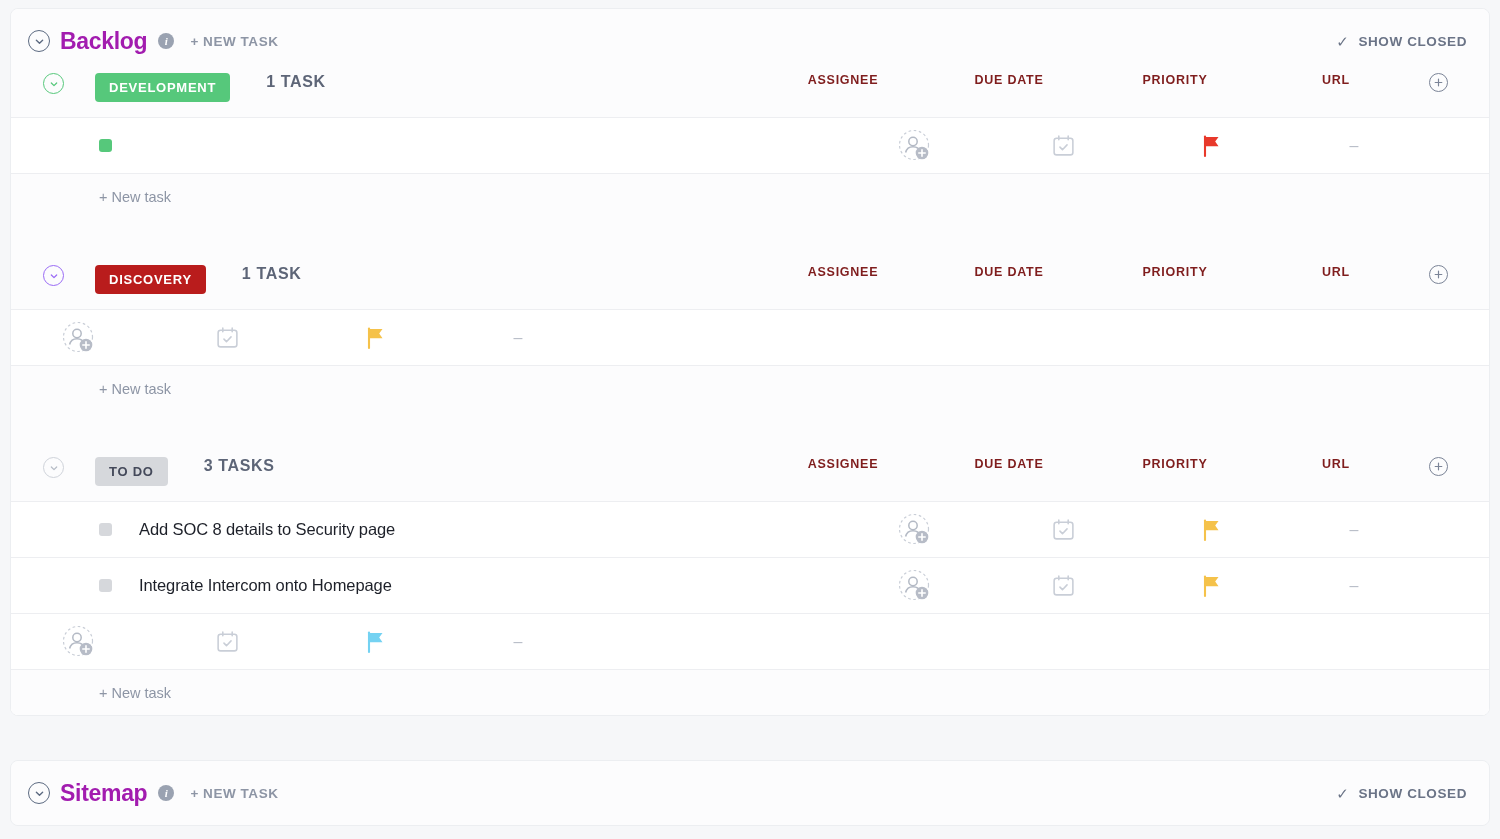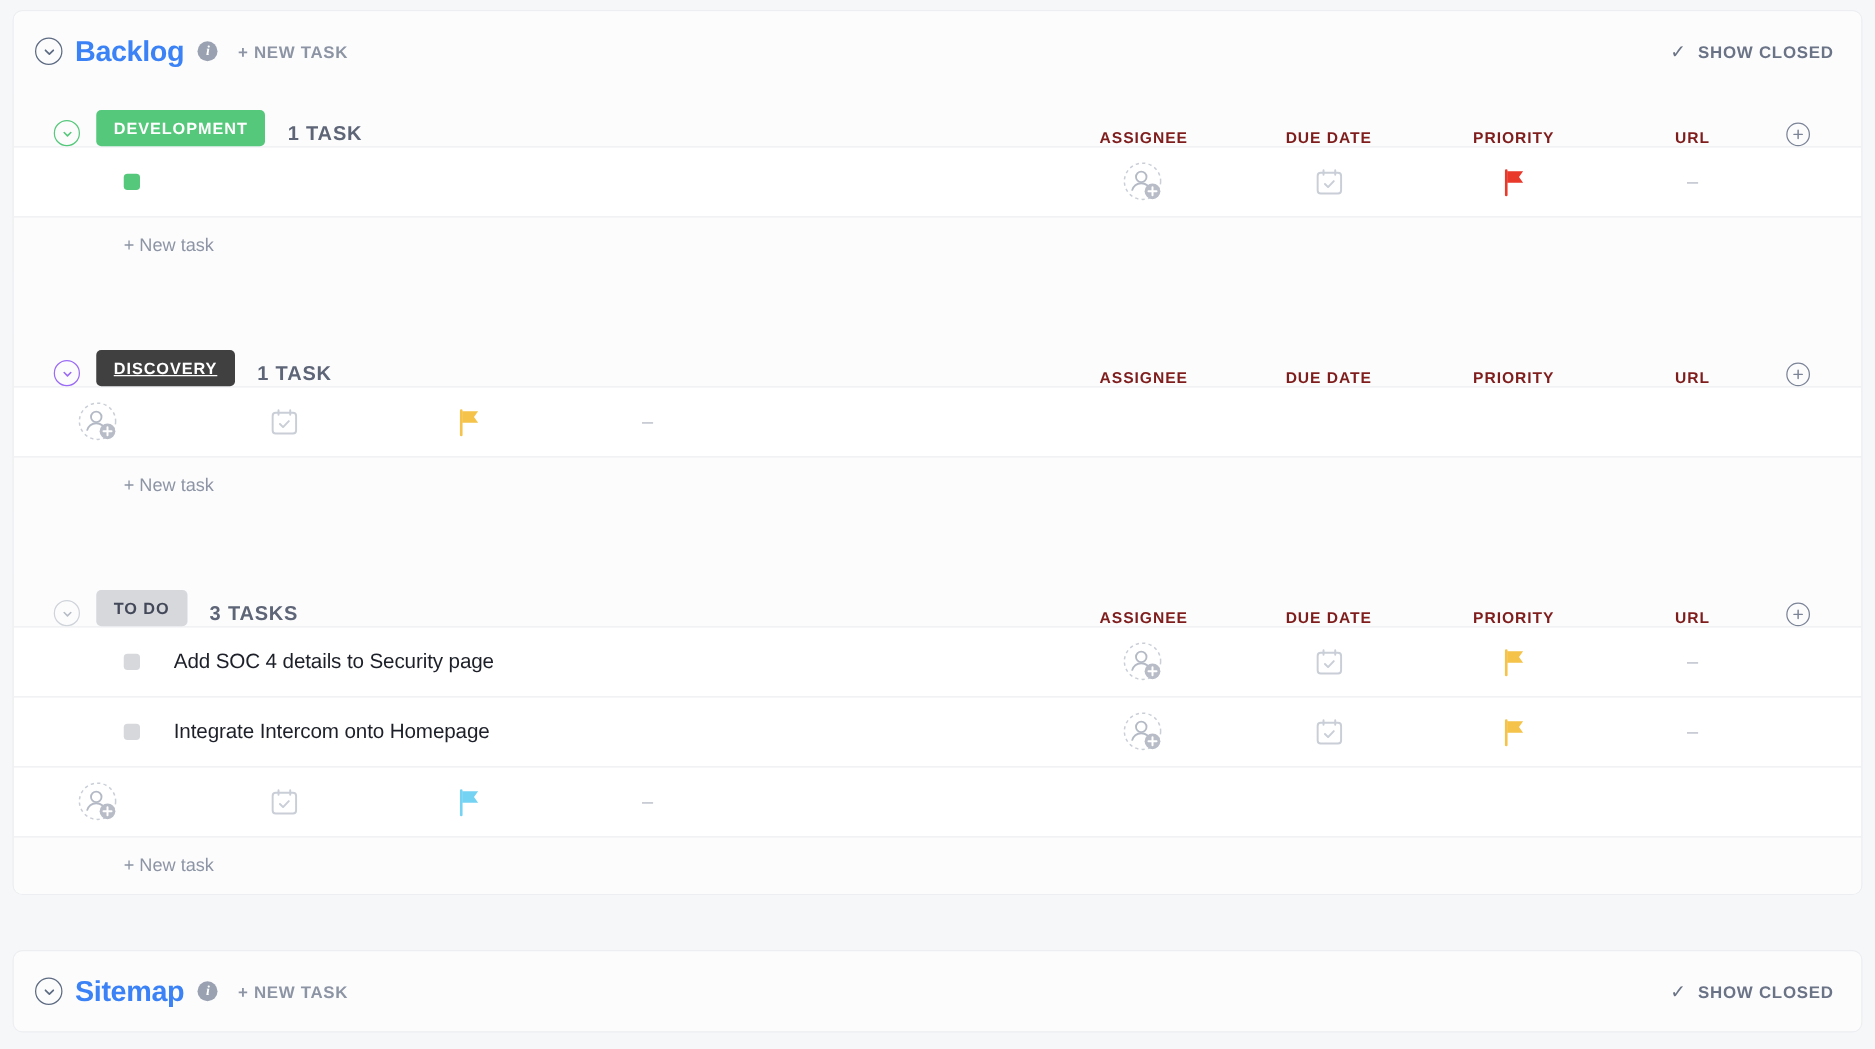--- a/index.html
+++ b/index.html
@@ -57,21 +57,21 @@
     flex: 0 0 auto;
     margin-right: 10px;
     margin-left: 9px;
     cursor: pointer;
   }
   .collapse-circle svg { display: block; }
 
   .list-title {
     font-size: 23px;
     font-weight: bold;
-    color: #3b82f6;
+    color: #a21caf;
     letter-spacing: -0.3px;
     margin-right: 11px;
   }
 
   .info-icon {
     width: 16px;
     height: 16px;
     border-radius: 50%;
     background: #9aa2b1;
     color: #ffffff;
@@ -115,24 +115,25 @@
     line-height: 1;
   }
 
   
   .group { background: #ffffff; }
   .group-spacer { height: 46px; background: #fcfcfd; }
 
   .group-header {
     height: 44px;
     display: flex;
-    align-items: flex-end;
+    align-items: flex-start;
     background: #fcfcfd;
     padding-left: 8px;
     padding-right: 22px;
+    gap: 18px;
   }
 
   .group-chevron {
     width: 21px;
     height: 21px;
     border-radius: 50%;
     border: 1.6px solid #c8cdd6;
     display: flex;
     align-items: center;
     justify-content: center;
@@ -152,21 +153,21 @@
     padding: 0 14px;
     border-radius: 4px;
     font-size: 13px;
     font-weight: bold;
     letter-spacing: 0.75px;
     color: #ffffff;
     cursor: pointer;
     white-space: nowrap;
   }
   .status-pill.green  { background: #56c87b; }
-  .status-pill.purple { background: #404040; text-decoration: underline; }
+  .status-pill.purple { background: #b91c1c; }
   .status-pill.gray   { background: #d6d8dc; color: #44495a; }
 
   .task-count {
     margin-left: 18px;
     font-size: 16px;
     font-weight: bold;
     letter-spacing: 0.65px;
     color: #5d6577;
     white-space: nowrap;
   }
@@ -437,21 +438,21 @@
             <svg width="11" height="11" viewBox="0 0 12 12">
               <path d="M6 2.4 V9.6 M2.4 6 H9.6" stroke="#7b8497" stroke-width="1.3" stroke-linecap="round"></path>
             </svg>
           </div>
         </div>
       </div>
 
       <div class="task-row">
         <div class="task-left">
           <div class="status-dot" style="background:#d6d8dc"></div>
-          <div class="task-title">Add SOC 4 details to Security page</div>
+          <div class="task-title">Add SOC 8 details to Security page</div>
         </div>
         <div class="cell cell-assignee">
           <svg width="34" height="34" viewBox="0 0 34 34">
             <circle cx="16" cy="16" r="14.5" fill="none" stroke="#c9ced7" stroke-width="1.2" stroke-dasharray="2.6 2.6"></circle>
             <circle cx="15" cy="12.5" r="4.2" fill="none" stroke="#b4bac5" stroke-width="1.5"></circle>
             <path d="M7.6 23.5 a7.6 7.6 0 0 1 14.8 0" fill="none" stroke="#b4bac5" stroke-width="1.5"></path>
             <circle cx="24" cy="24" r="6.3" fill="#b7bcc7"></circle>
             <path d="M24 20.8 V27.2 M20.8 24 H27.2" stroke="#ffffff" stroke-width="1.6" stroke-linecap="round"></path>
           </svg>
         </div>

